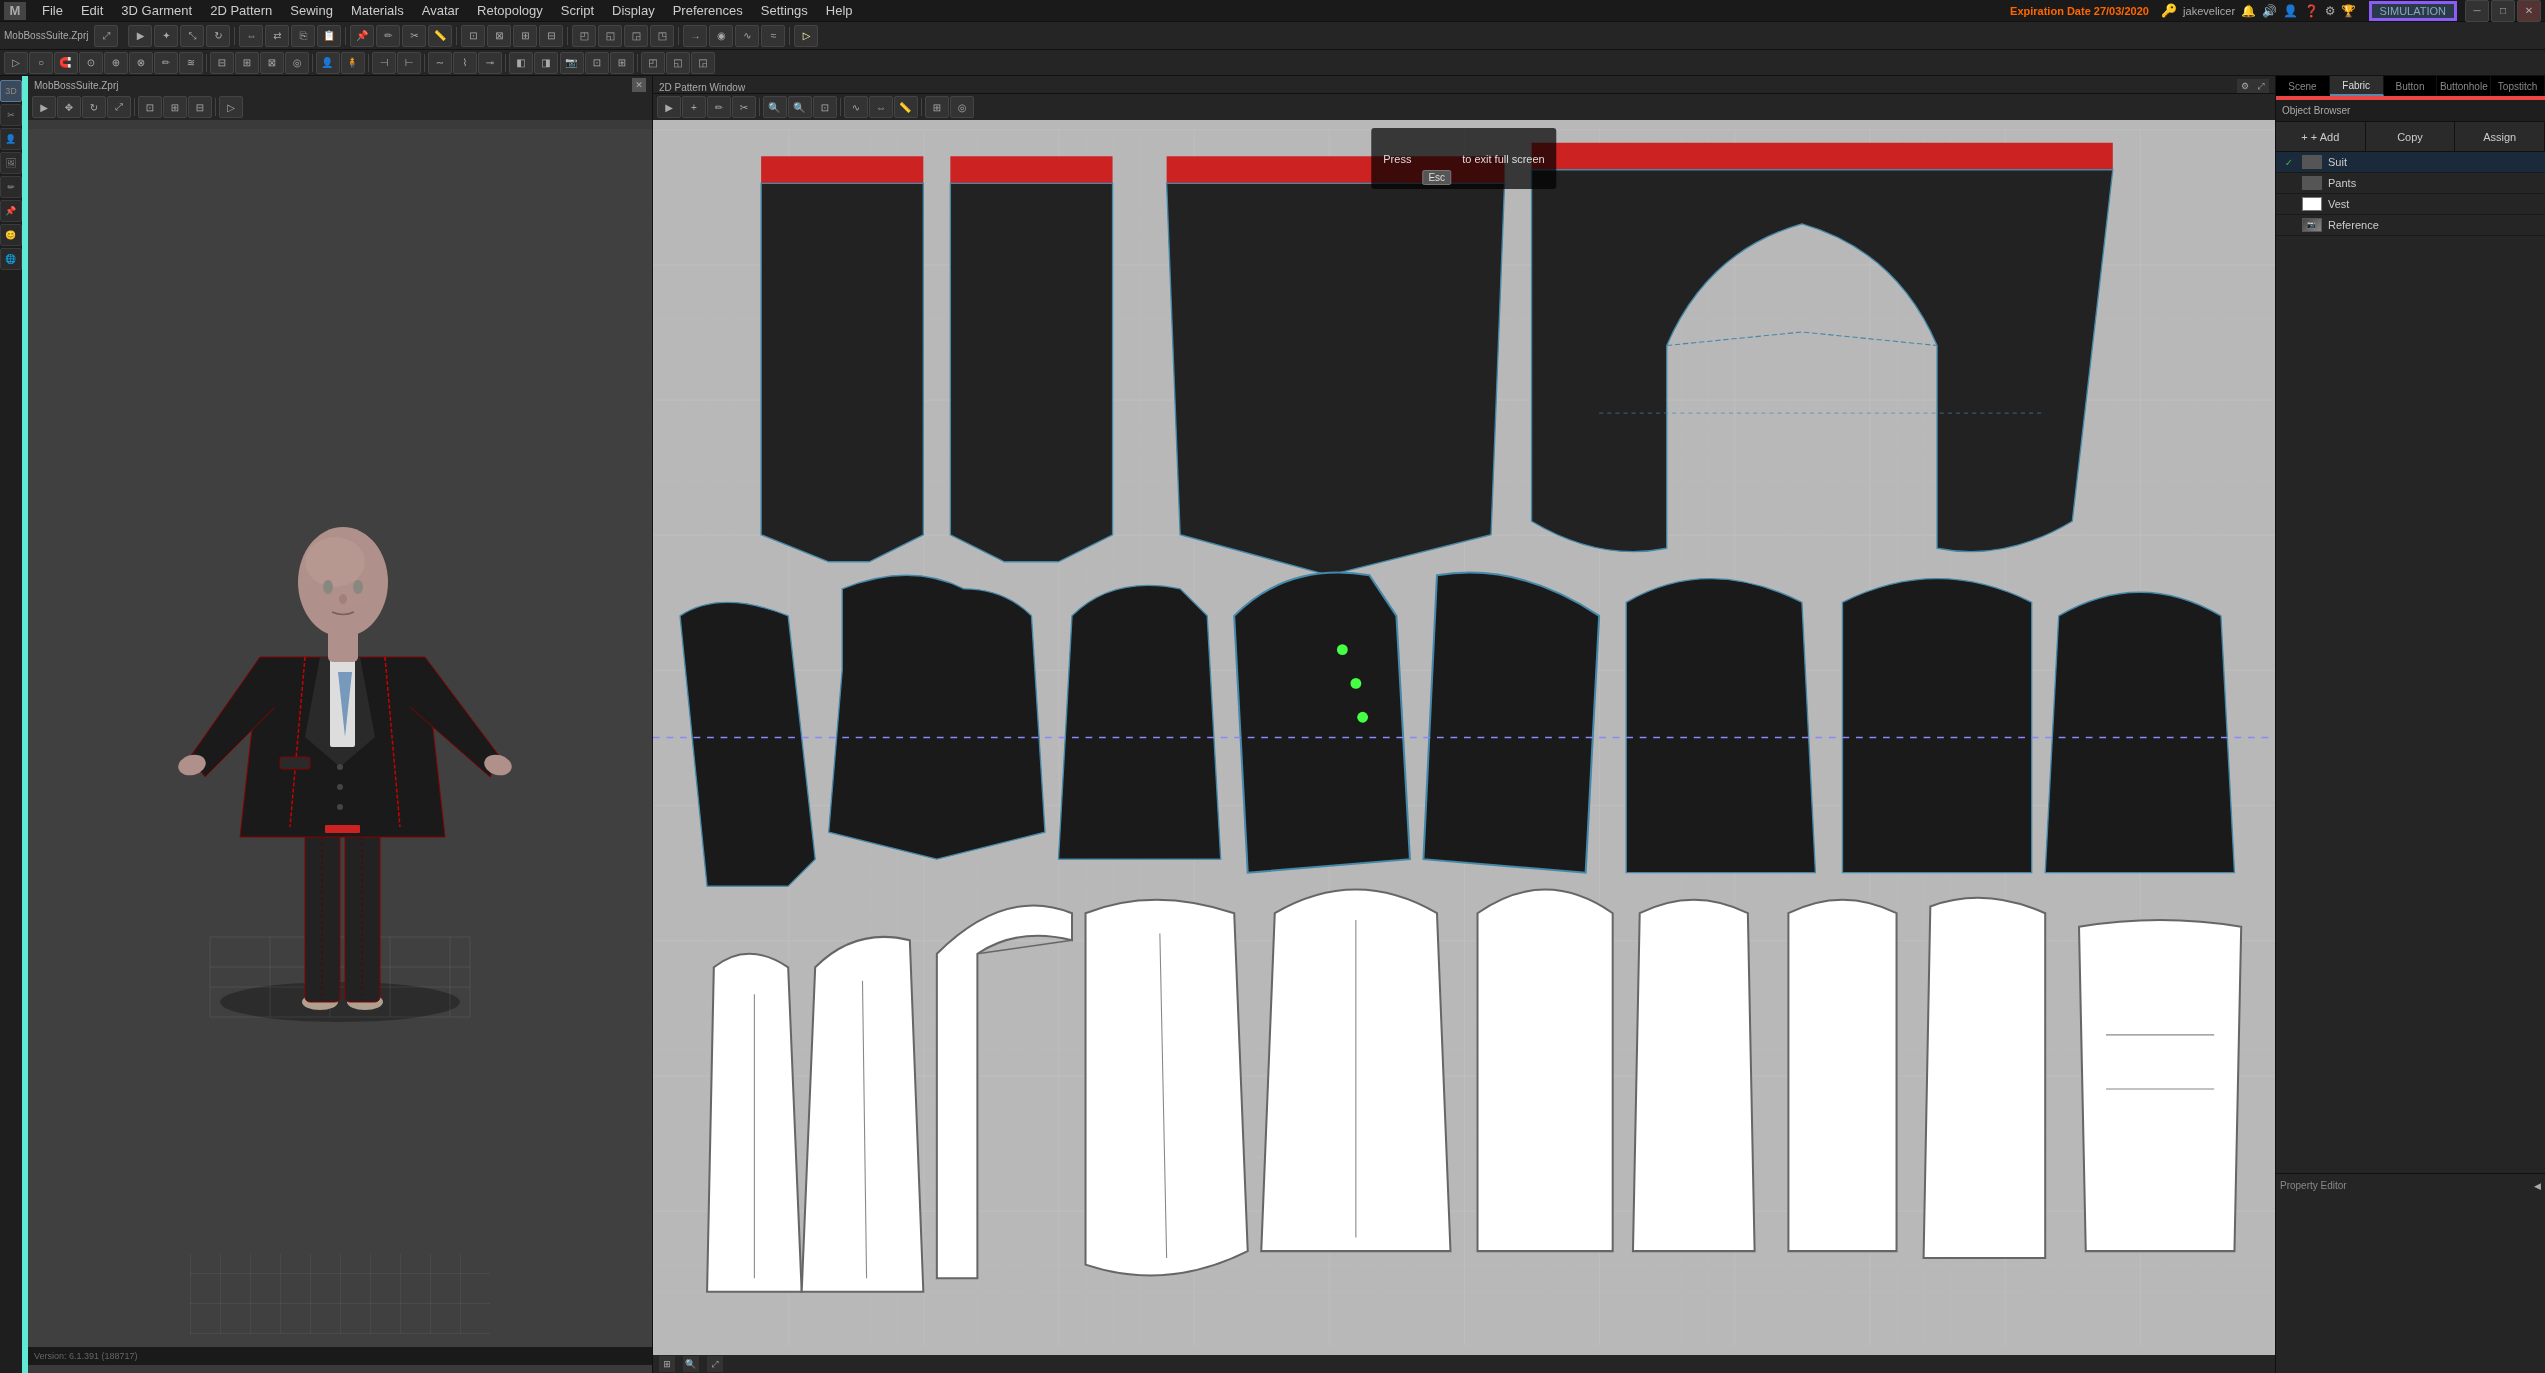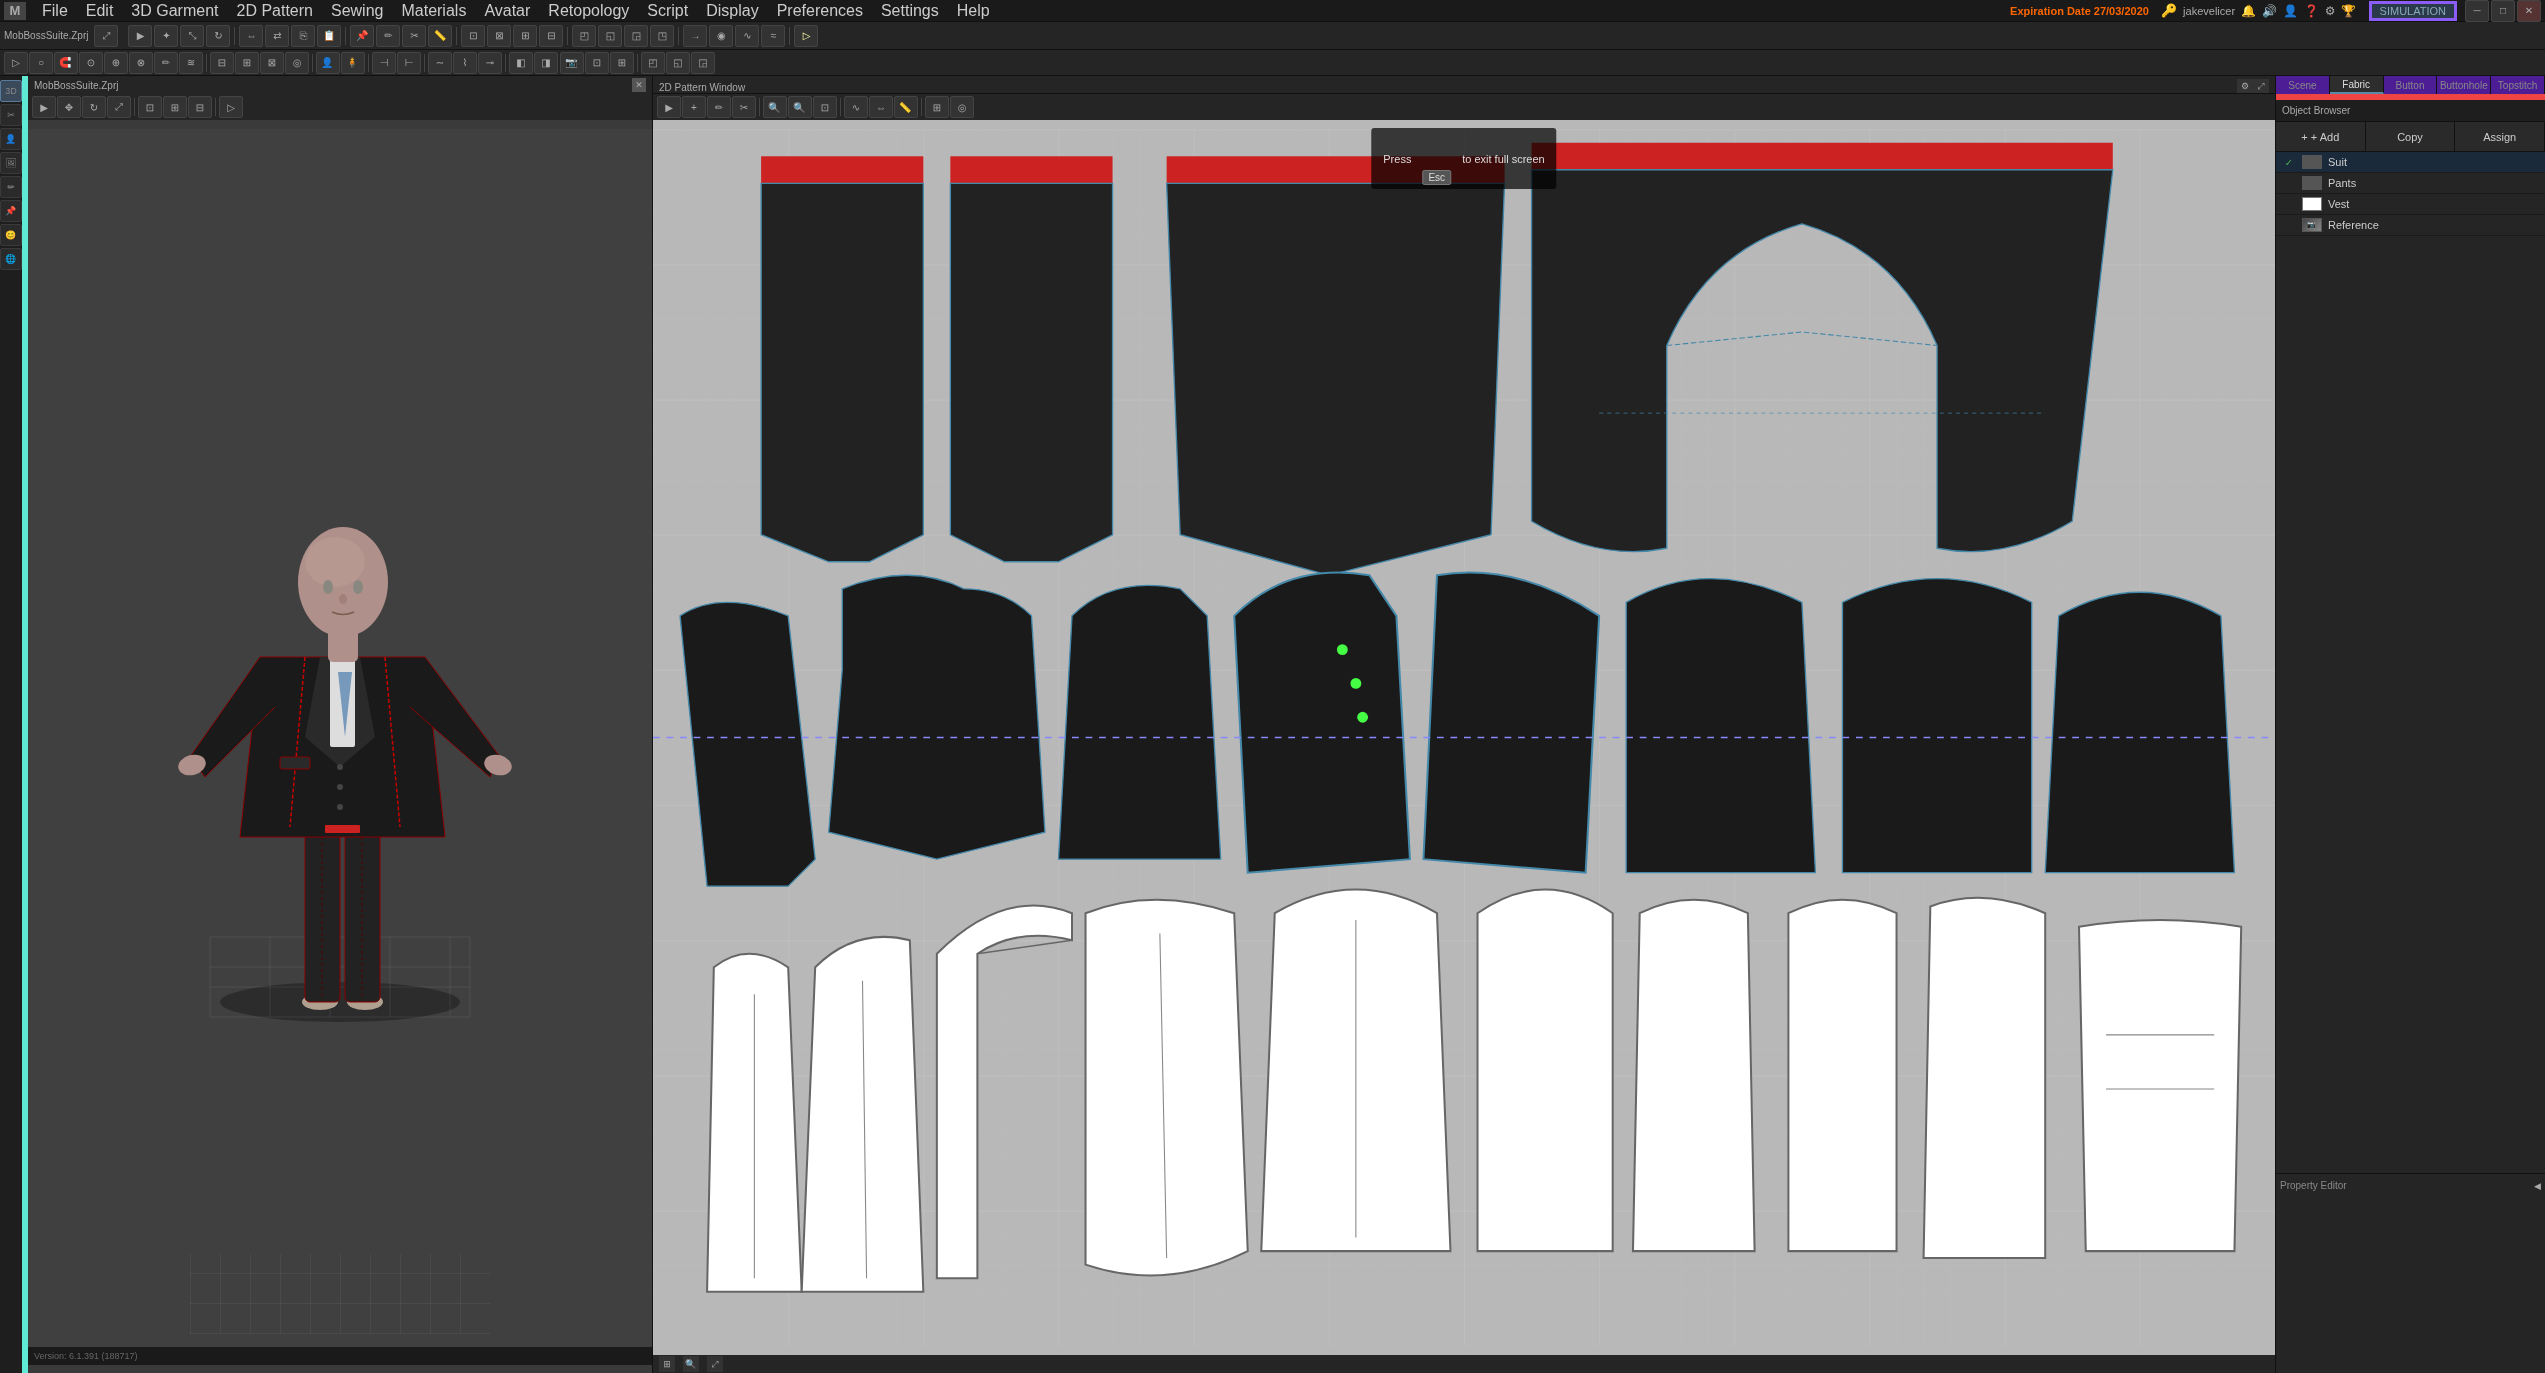--- a/index.html
+++ b/index.html
@@ -1,21 +1,21 @@
 <!DOCTYPE html>
 <html><head>
   <meta charset="utf-8">
   <style>
     * { box-sizing: border-box; margin: 0; padding: 0; }
     body { background: #2b2b2b; color: #ccc; font-family: Arial, sans-serif; font-size: 11px; width: 2545px; height: 1373px; overflow: hidden; display: flex; flex-direction: column; }
 
     
     #menu-bar { background: #1a1a1a; height: 22px; display: flex; align-items: center; padding: 0 4px; gap: 2px; border-bottom: 1px solid #111; }
     #menu-bar .logo { width: 22px; height: 18px; background: #444; display: flex; align-items: center; justify-content: center; font-weight: bold; font-size: 13px; color: #aaa; margin-right: 6px; }
-    #menu-bar .menu-item { padding: 2px 8px; color: #ccc; cursor: pointer; font-size: 16px; }
+    #menu-bar .menu-item { padding: 2px 8px; color: #ccc; cursor: pointer; font-size: 13px; }
     #menu-bar .spacer { flex: 1; }
     #menu-bar .expiry { color: #ff4444; font-size: 11px; padding-left: 30px; }
     #menu-bar .expiry span { color: #ff6600; font-weight: bold; }
     #menu-bar .user-area { display: flex; align-items: center; gap: 6px; color: #aaa; font-size: 11px; }
     #menu-bar .sim-badge { background: #2a3a4a; border: 3px solid #8b5cf6; padding: 1px 8px; color: #8ab; font-size: 11px; }
 
     
     #toolbar1 { background: #252525; height: 28px; display: flex; align-items: center; padding: 0 4px; gap: 2px; border-bottom: 1px solid #111; }
     .tb-btn { width: 24px; height: 22px; background: #333; border: 1px solid #444; display: flex; align-items: center; justify-content: center; cursor: pointer; color: #aaa; font-size: 10px; border-radius: 2px; }
     .tb-sep { width: 1px; height: 18px; background: #444; margin: 0 2px; }
@@ -49,21 +49,21 @@
 
     
     #esc-message { position: absolute; top: 8px; left: 50%; transform: translateX(-50%); background: rgba(0,0,0,0.7); padding: 4px 12px; border-radius: 3px; font-size: 11px; color: #ddd; white-space: nowrap; z-index: 10; display: flex; align-items: center; gap: 4px; }
     #esc-message .esc-key { background: #555; border: 1px solid #777; padding: 1px 5px; border-radius: 2px; font-size: 10px; margin-top: 38px; }
 
     
     #pattern-pieces { width: 100%; height: 100%; position: relative; }
 
     
     #right-panel { width: 270px; background: #252525; display: flex; flex-direction: column; border-left: 1px solid #111; }
-    #right-tabs { display: flex; background: #4c1d95; border-bottom: 6px solid #ef4444; height: 24px; }
+    #right-tabs { display: flex; background: #000000; border-bottom: 4px solid #ef4444; height: 24px; }
     .right-tab { flex: 1; display: flex; align-items: center; justify-content: center; font-size: 10px; color: #888; cursor: pointer; border-right: 1px solid #111; }
     .right-tab.active { background: #2d2d2d; color: #ddd; border-bottom: 2px solid #5a8aaa; }
     #object-list { flex: 1; overflow-y: auto; }
     .obj-item { display: flex; align-items: center; padding: 3px 6px; gap: 6px; cursor: pointer; border-bottom: 1px solid #1a1a1a; }
     .obj-item.selected { background: #1a2a3a; }
     .obj-check { width: 14px; height: 14px; display: flex; align-items: center; justify-content: center; color: #4aaa4a; font-size: 10px; }
     .obj-swatch { width: 20px; height: 14px; border: 1px solid #555; }
     .obj-name { font-size: 11px; color: #ccc; }
     #property-editor { height: 200px; border-top: 1px solid #111; padding: 4px; }
     #property-header { font-size: 10px; color: #888; padding: 2px 0 4px 0; display: flex; align-items: center; justify-content: space-between; }

